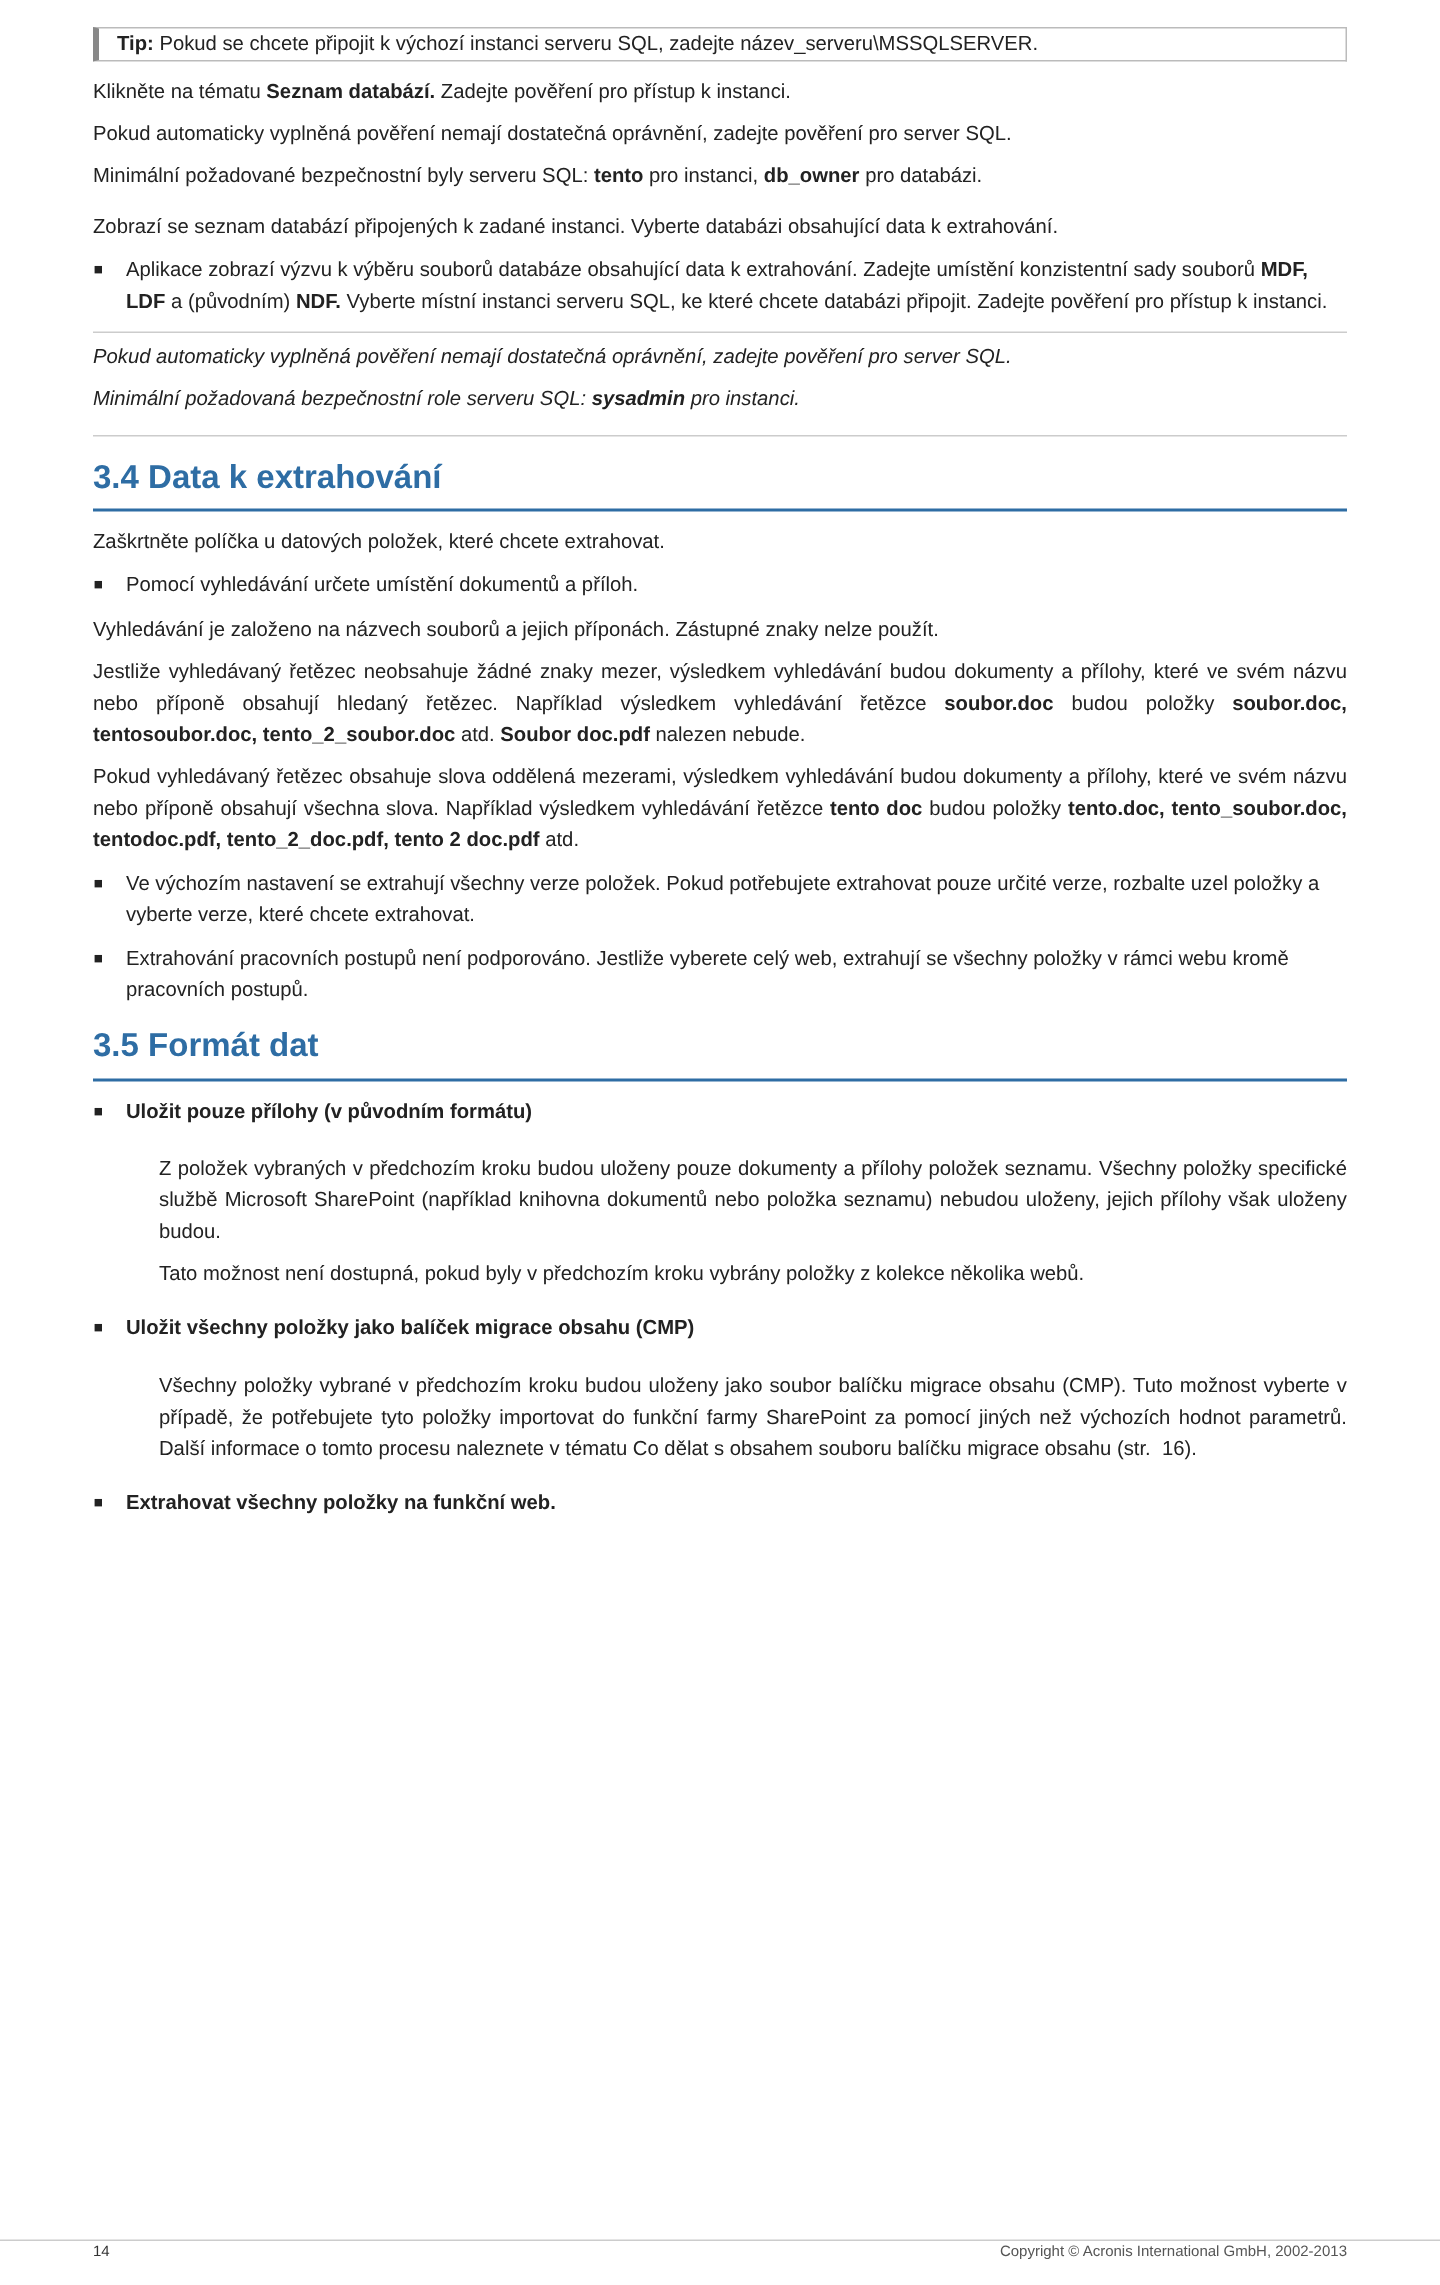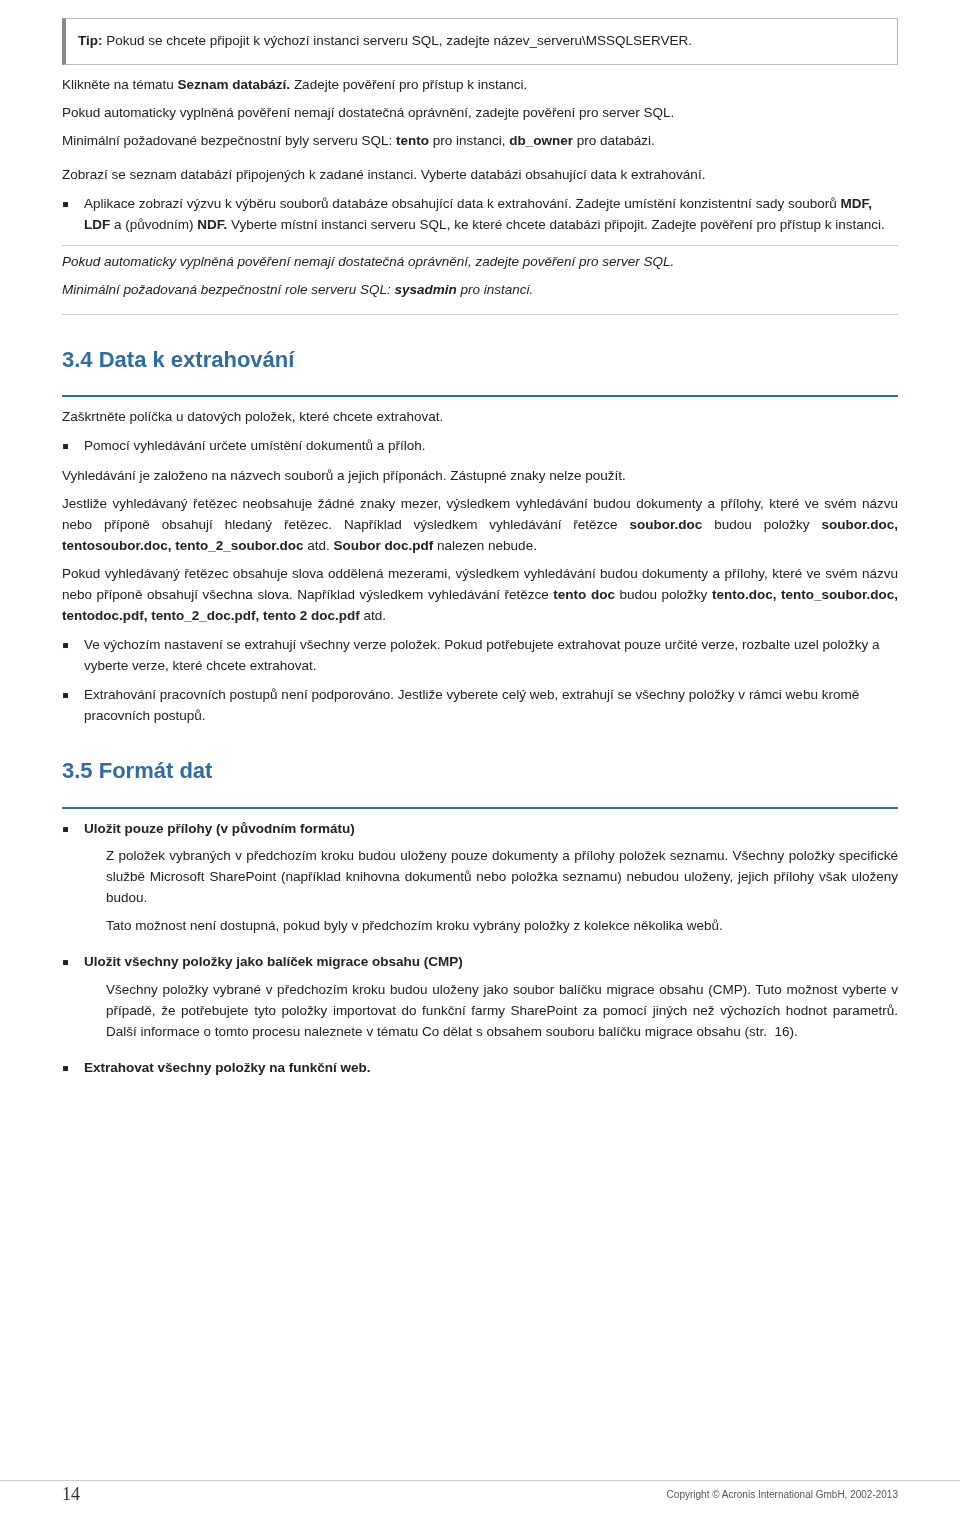--- a/index.html
+++ b/index.html
@@ -16,21 +16,21 @@
       margin: 0 auto;
       padding: 18px 62px 10px 62px;
       position: relative;
       min-height: 1523px;
     }
 
     
     .tip-box {
       border: 1px solid #bbb;
       border-left: 4px solid #888;
-      padding: 12px 12px;
+      padding: 0 12px;
       margin-bottom: 10px;
       background: #fff;
       font-size: 13.5px;
     }
     .tip-box .tip-label {
       font-weight: bold;
     }
 
     
     .info-block {
@@ -63,22 +63,22 @@
     }
     .bullet-list li .bullet-content {
       flex: 1;
     }
 
     
     .section-heading {
       font-size: 22px;
       font-weight: bold;
       color: #2e6da4;
-      margin: 28px 0 10px 0;
-      padding-bottom: 18px;
+      margin: 10px 0 10px 0;
+      padding-bottom: 4px;
       border-bottom: 2px solid #2e6da4;
     }
     .section-heading .section-num {
       font-weight: bold;
     }
 
     
     p {
       margin-bottom: 7px;
       text-align: justify;
@@ -95,33 +95,32 @@
       right: 0;
       display: flex;
       justify-content: space-between;
       align-items: center;
       padding: 0 62px;
       font-size: 13px;
       color: #555;
       border-top: 1px solid #ccc;
     }
     .footer-page-num {
-      font-size: 18px;
+      font-size: 10px;
       color: #333;
-      font-family: Liberation Serif, serif;
     }
     .footer-copyright {
       font-size: 10px;
       color: #555;
     }
 
     
     .sub-content {
       margin-left: 22px;
-      margin-top: 7px;
+      margin-top: 18px;
       margin-bottom: 6px;
     }
   </style>
 </head>
 <body>
 
 <div class="page">
 
   <div class="tip-box">
     <span class="tip-label">Tip:</span><span> Pokud se chcete připojit k výchozí instanci serveru SQL, zadejte název_serveru\MSSQLSERVER.</span>

